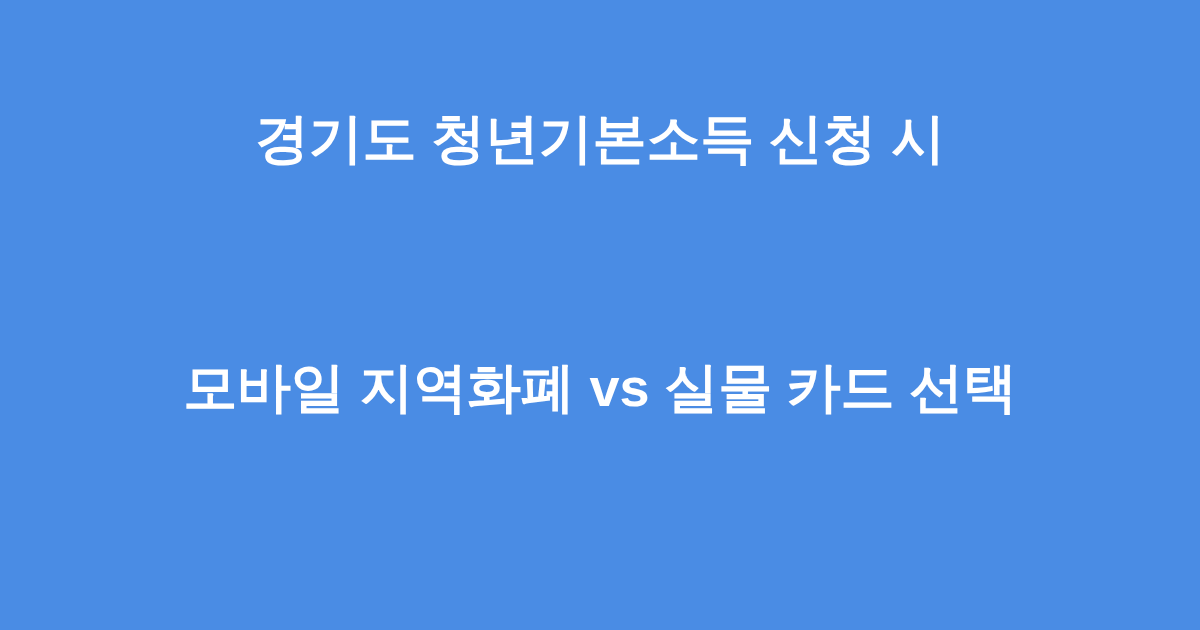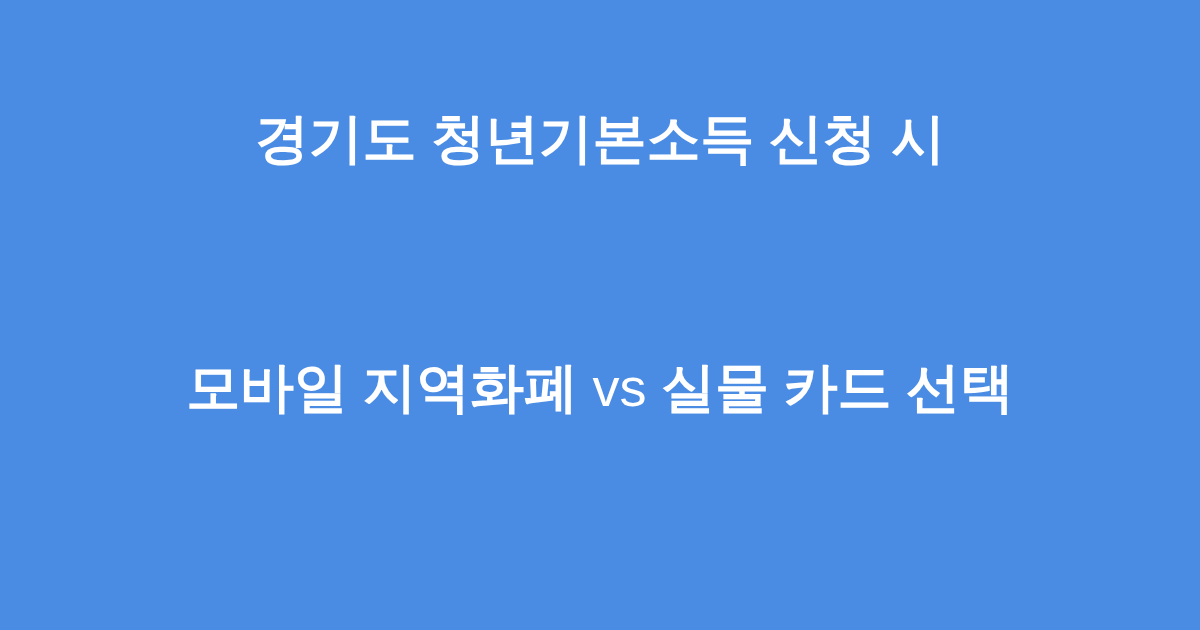--- a/index.html
+++ b/index.html
@@ -51,21 +51,21 @@
     word-break: keep-all;
     white-space: pre-line;
     text-rendering: optimizeLegibility;
   }
 
   .headline .line {
     display: block;
   }
 
   .headline .vs-token {
-    font-weight: 400;
+    font-weight: 700;
     letter-spacing: 0;
   }
 </style>
 </head>
 <body>
 
 <div class="og-card" style="background-color: rgb(74, 140, 228);">
 
   <div class="headline-block">
 

